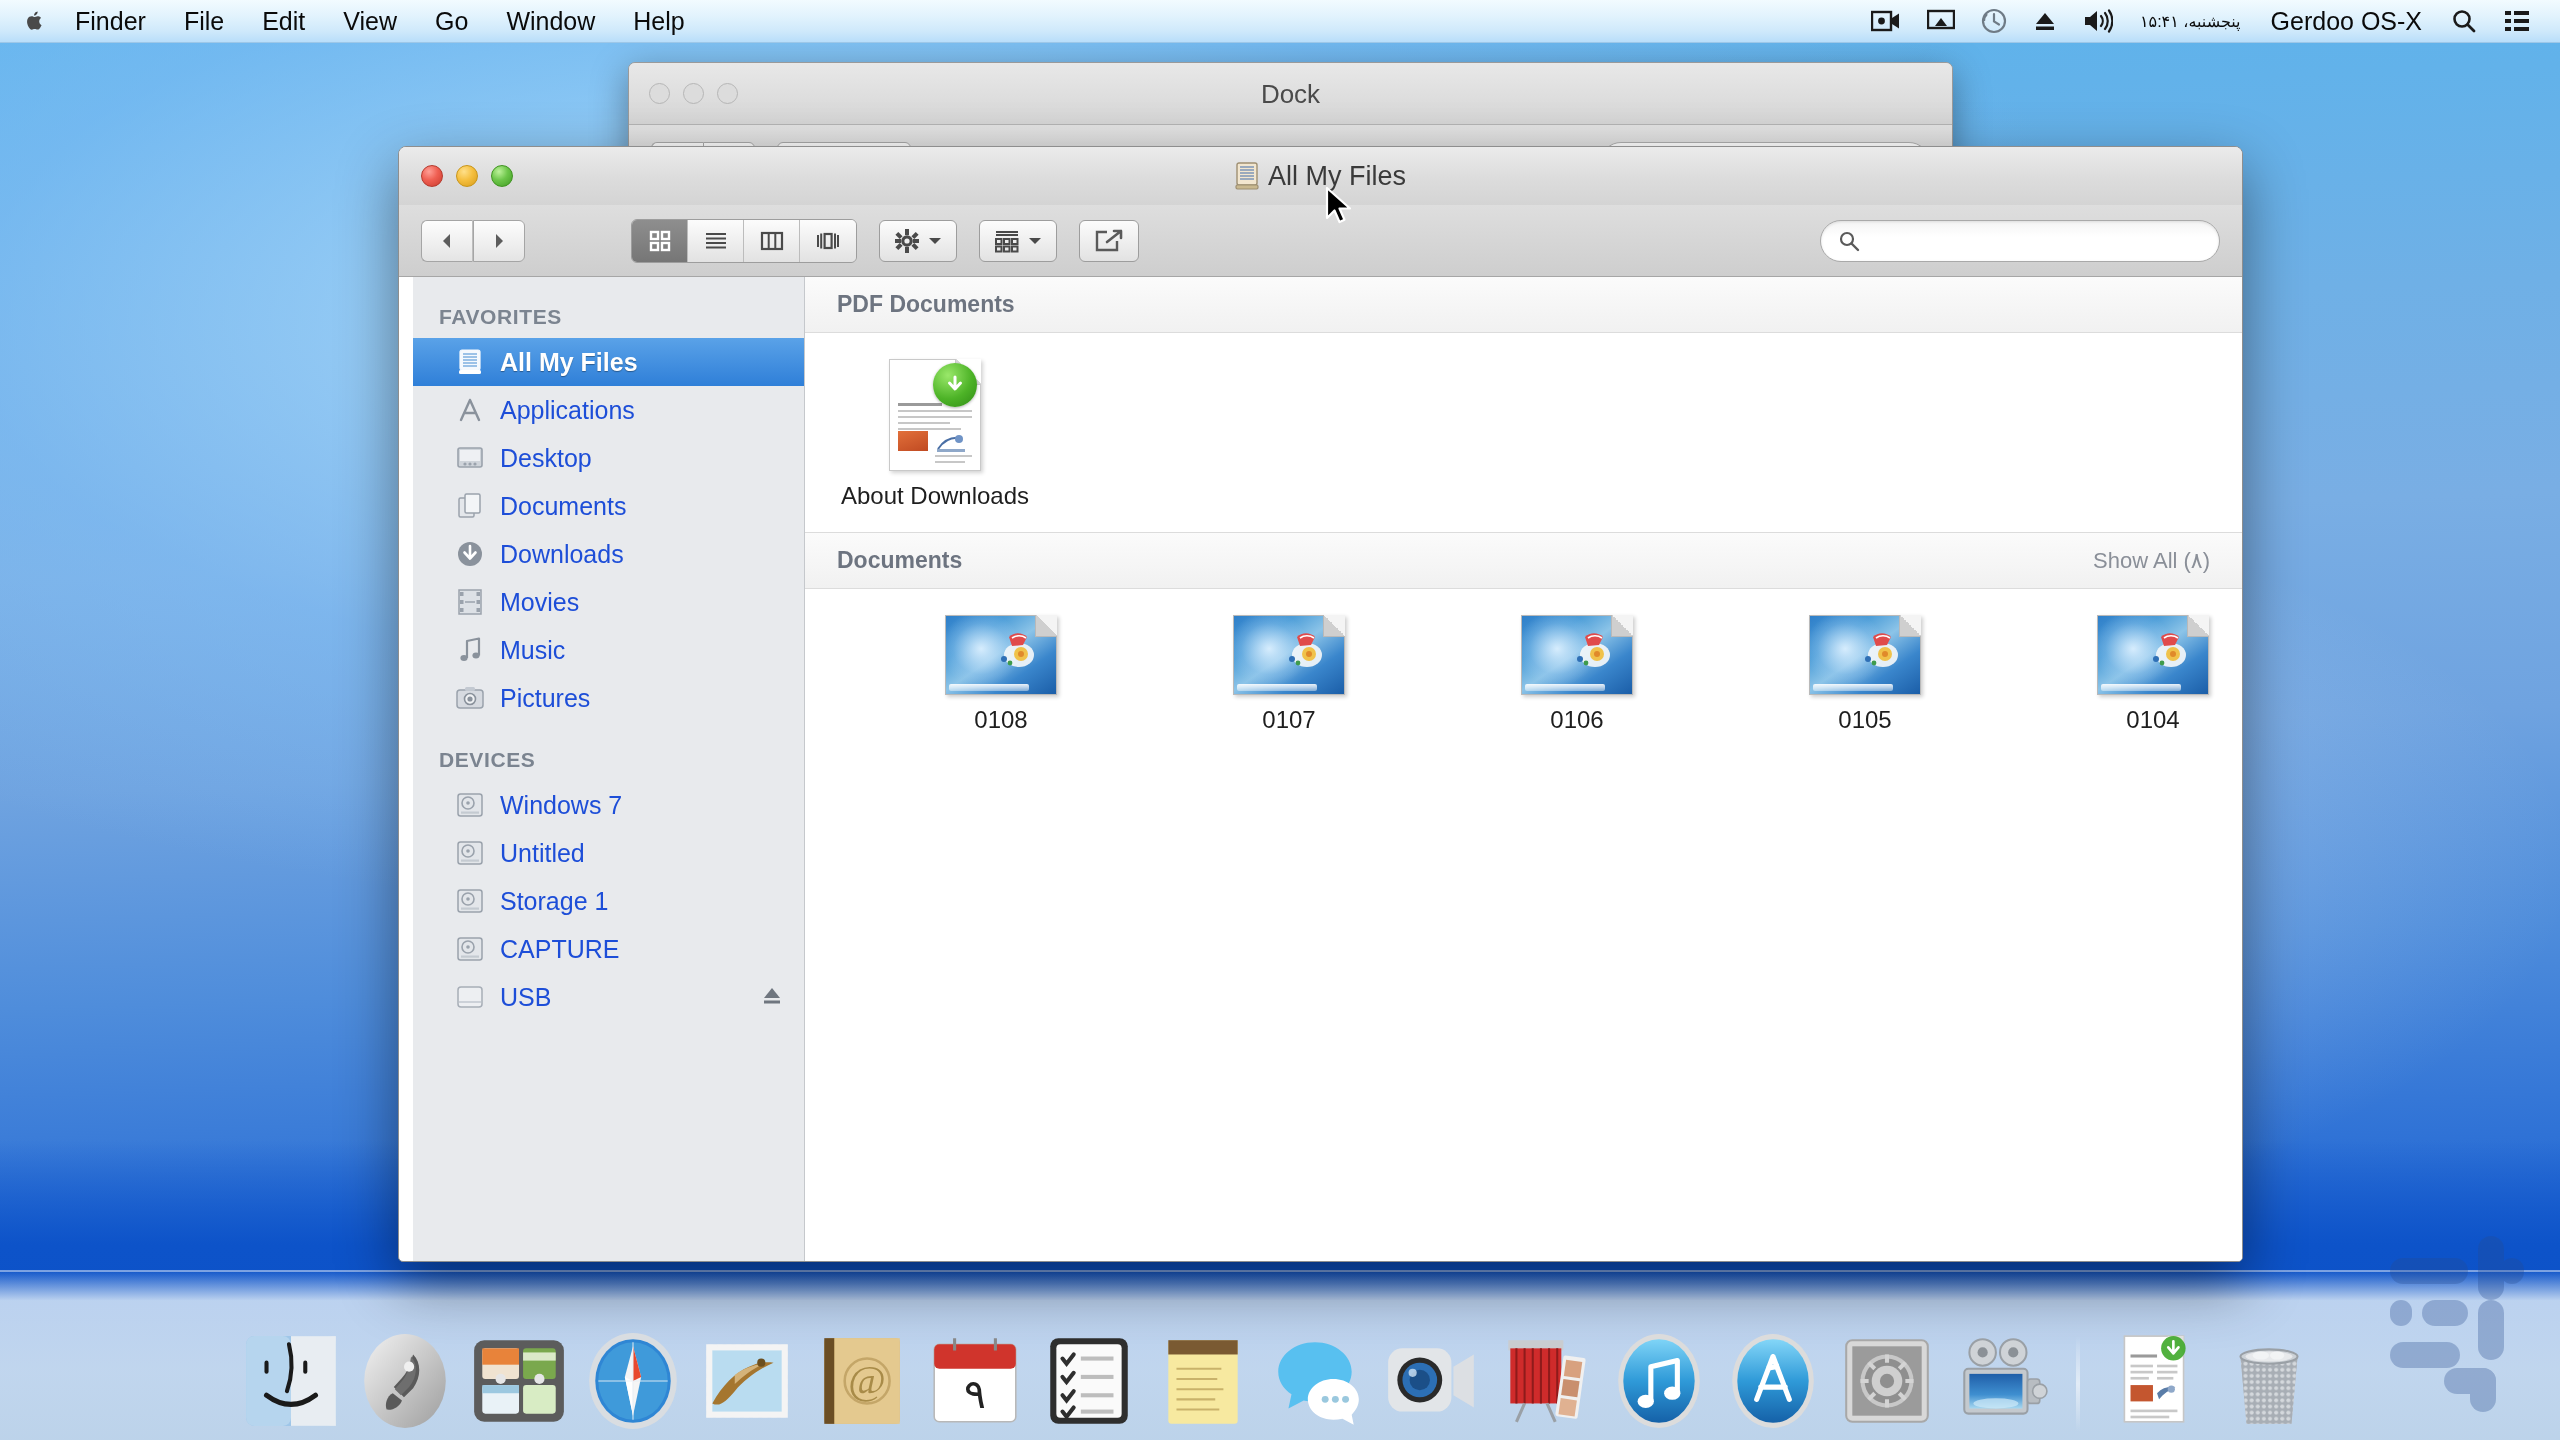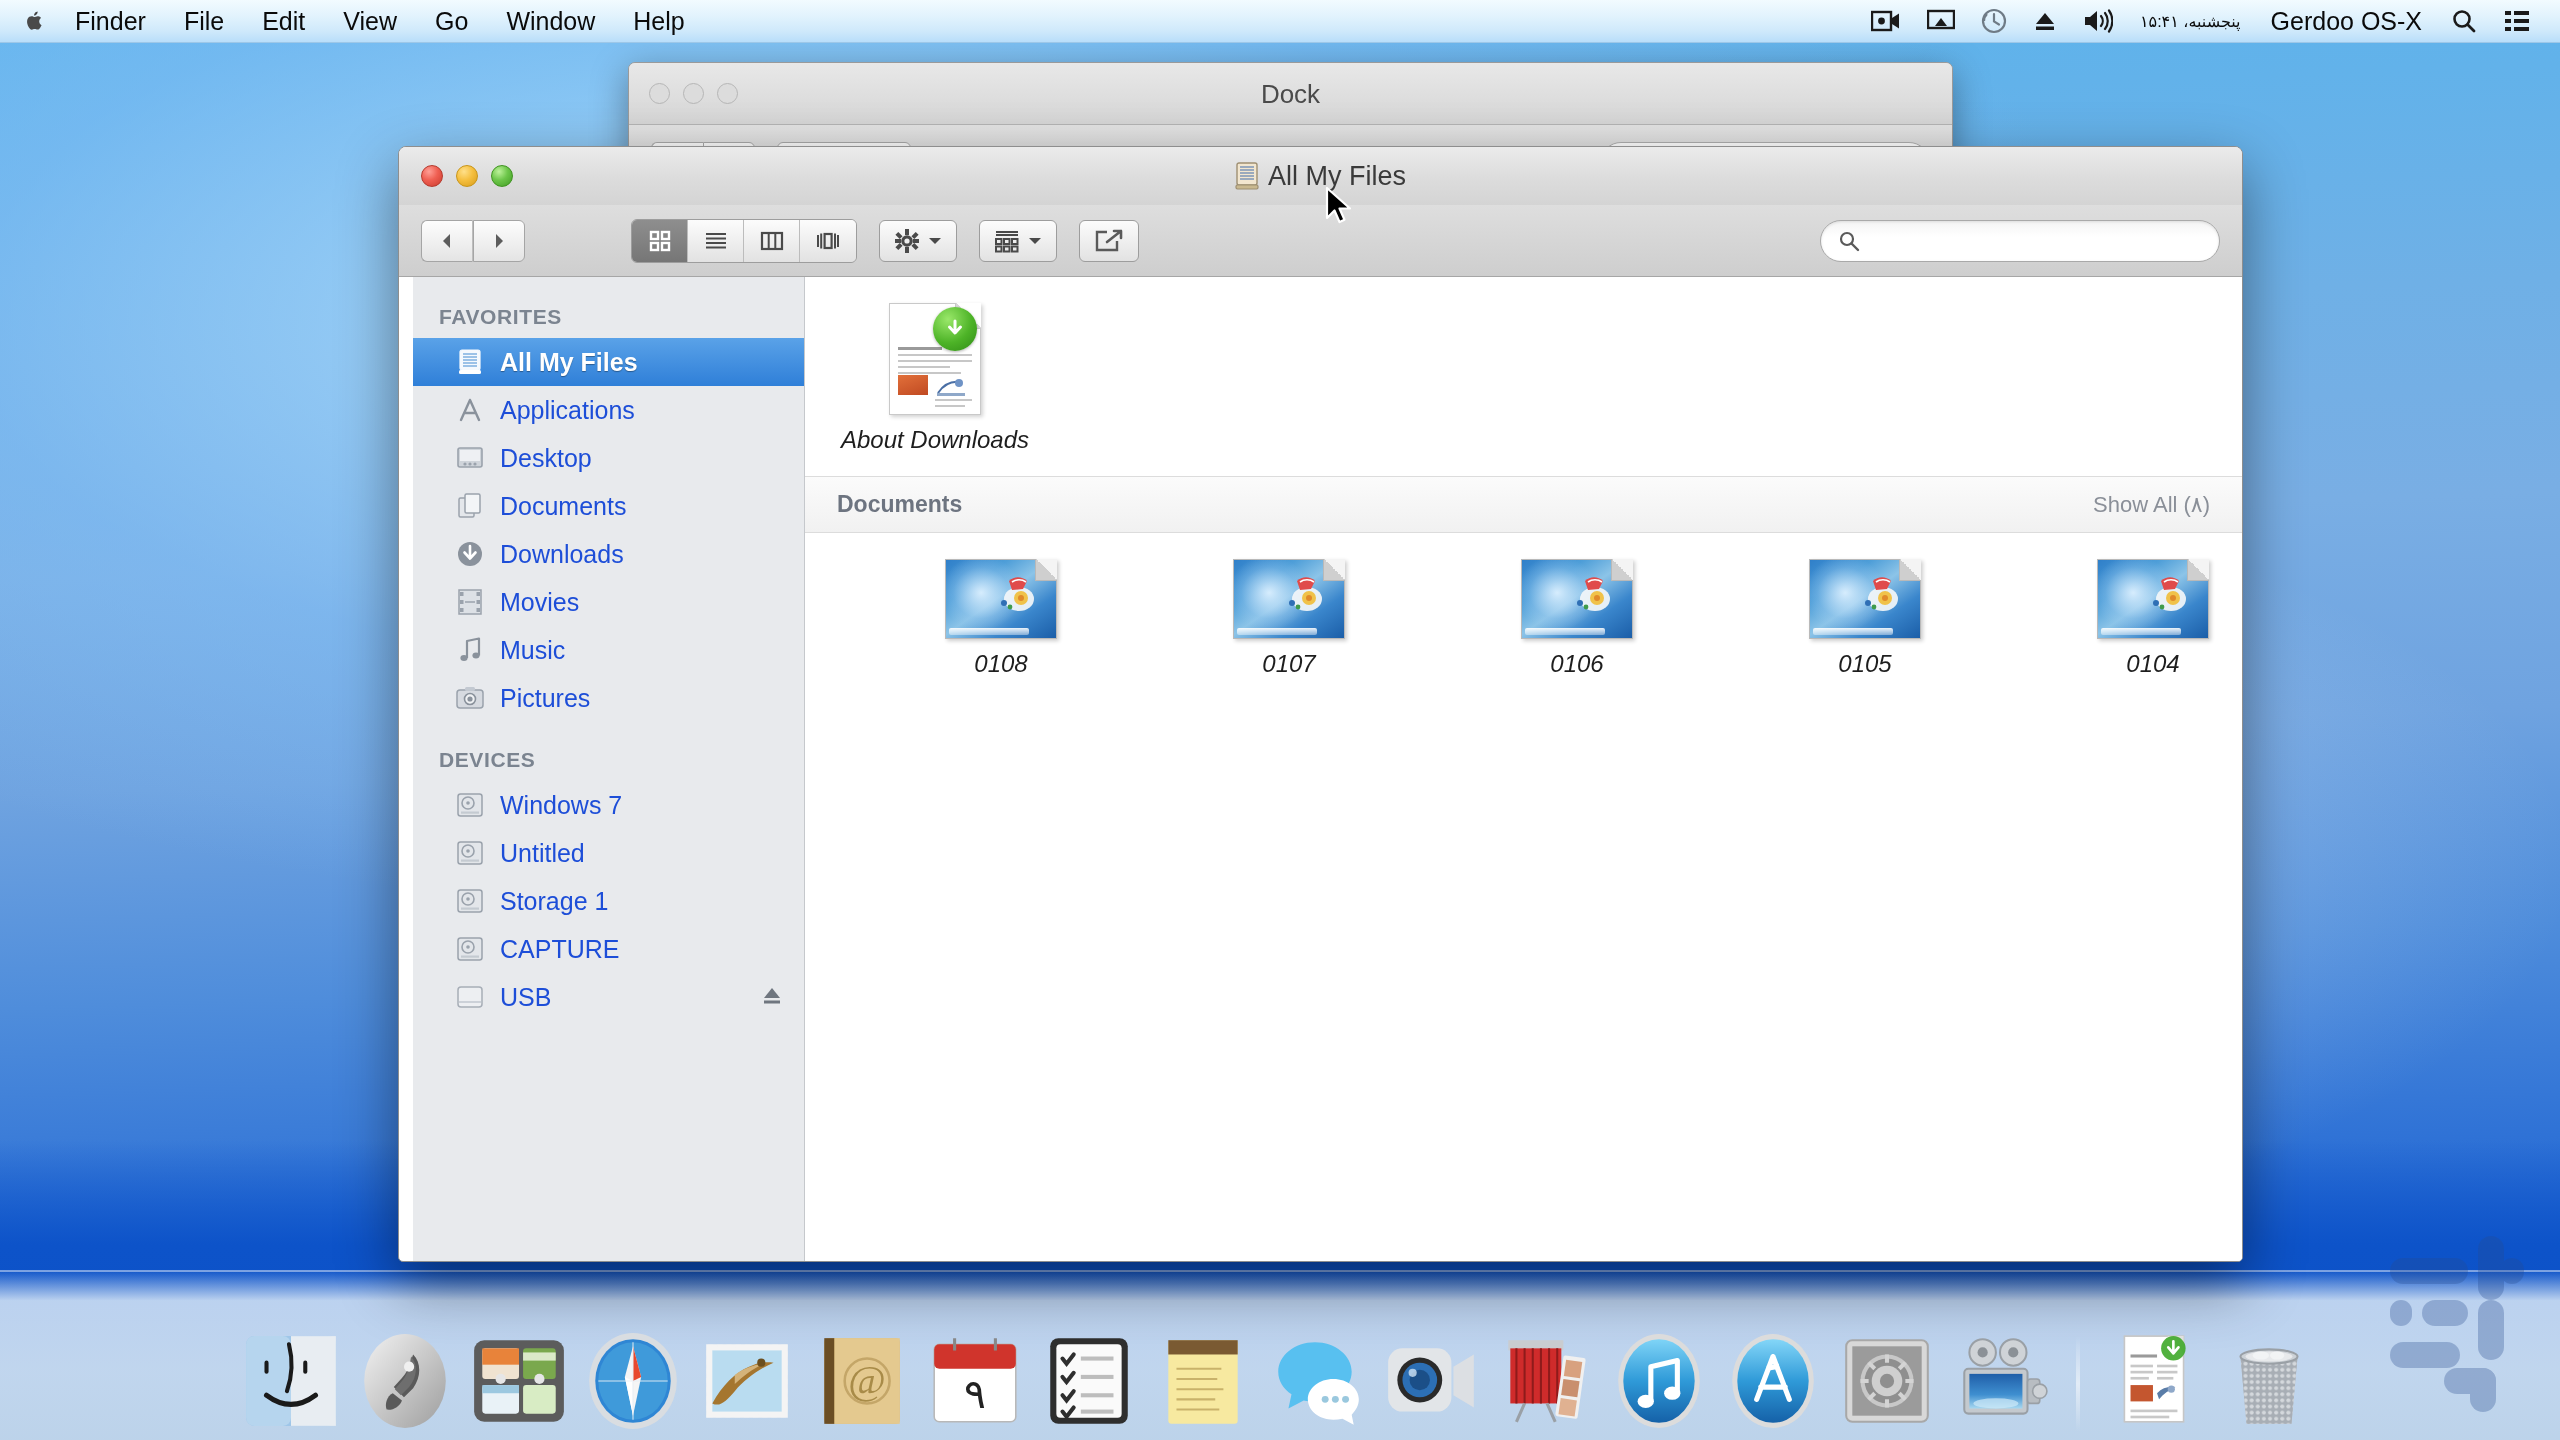--- a/index.html
+++ b/index.html
@@ -191,21 +191,21 @@
   #content{ flex:1; background:#fff; min-width:0; position:relative; overflow:hidden;}
   .grp-header{
     height:56px; display:flex; align-items:center; padding:0 32px;
     background:linear-gradient(180deg,#fbfbfb,#f1f1f1);
     border-bottom:1px solid #dcdcdc;
     font-size:23px; font-weight:bold; color:#6d7480;
   }
   .grp-header .showall{
     margin-left:auto; font-weight:normal; font-size:22px; color:#8a8f98;
   }
-  .grp-body{ padding:26px 10px 22px 0;font-style:italic; }
+  .grp-body{ padding:26px 10px 22px 0; }
   .items-row{ display:flex; align-items:flex-start; padding-left:28px; }
   .fitem{ width:204px; display:flex; flex-direction:column; align-items:center; gap:11px; flex:none;}
   .fitem .label{ font-size:24px; color:#1e1e1e; white-space:nowrap;}
   .grp-sep{ height:1px; background:#dcdcdc; }
 
   
   .pdf-ico{ width:92px; height:112px; position:relative; }
   .pdf-page{
     position:absolute; inset:0; background:#fff; border:1px solid #c9c9c9;
     box-shadow:2px 2px 4px rgba(0,0,0,.18);
@@ -681,20 +681,23 @@
           <svg width="24" height="24" viewBox="0 0 24 24">
               <path d="M12 4l8 10H4z" fill="#6f767f"></path>
               <rect x="4" y="16.5" width="16" height="3" fill="#6f767f"></rect>
             </svg>
         </span>
       </div>
     </div>
 
     <div id="content">
 
+      <div class="grp-header">
+        <span>PDF Documents</span>
+      </div>
       <div class="grp-body">
         <div class="items-row">
           <div class="fitem">
             <div class="pdf-ico">
               <div class="pdf-page"></div>
               <div class="pdf-lines">
                   <i style="width:60%;background:#9a9a9a;height:3px"></i>
                   <i></i>
                   <i></i>
                   <i style="width:70%"></i>

